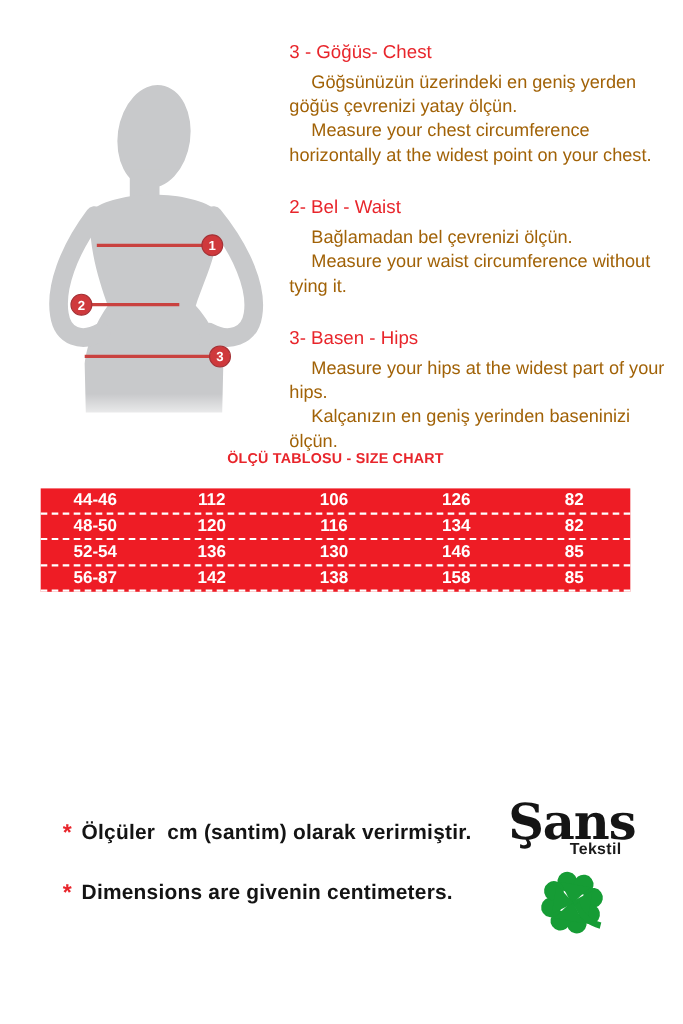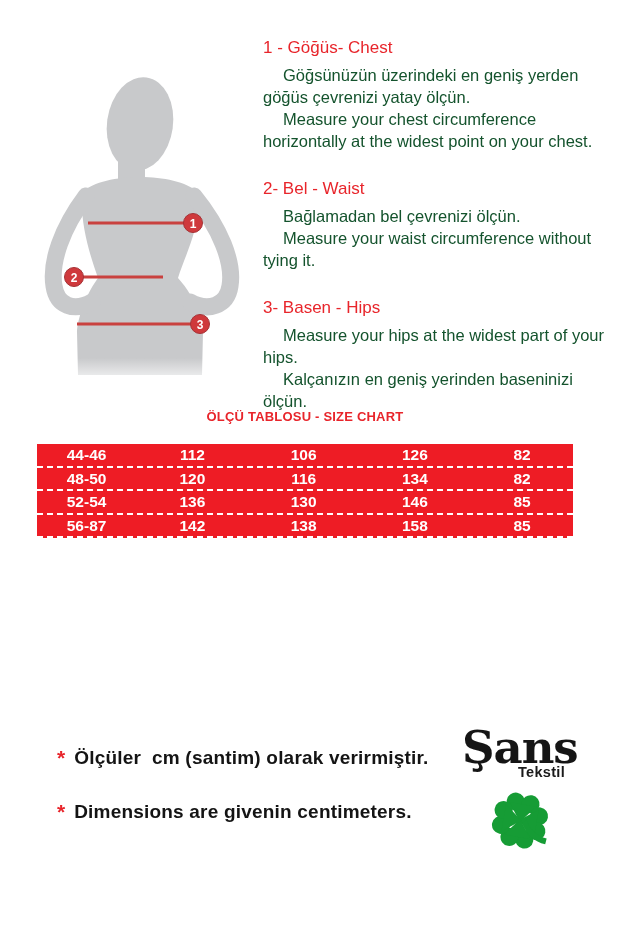--- a/index.html
+++ b/index.html
@@ -6,21 +6,21 @@
   .canvas{
     position:relative;width:621px;height:931px;background:#ffffff;
     font-family:"Liberation Sans",sans-serif;overflow:hidden;
   }
   
   .figure-wrap{position:absolute;left:38px;top:68px;width:202px;height:318px;}
   
   .instructions{position:absolute;left:263px;top:37px;width:353px;}
   .section{margin:0 0 26px 0;}
   .section-title{color:#e8252b;font-size:17px;line-height:22px;margin:0 0 5px 0;font-weight:400;}
-  .section p{margin:0;font-size:16.5px;line-height:22px;color:#14532d;text-indent:20px;}
+  .section p{margin:0;font-size:16.5px;line-height:22px;color:#a16207;text-indent:20px;}
   
   .chart-title{position:absolute;left:37px;top:409px;width:536px;text-align:center;
     color:#e8252b;font-weight:700;font-size:13px;letter-spacing:.2px;}
   
   .size-table{position:absolute;left:37px;top:444px;width:536px;background:#ee1c25;}
   .size-table .tr{display:grid;grid-template-columns:18.5% 21% 20.5% 21% 19%;
     align-items:center;height:23.5px;box-sizing:border-box;
     border-bottom:2px dashed #ffffff;}
   .size-table .tr.thead{height:25px;}
   .size-table .td{text-align:center;color:#ffffff;font-weight:700;font-size:15.5px;line-height:1;}
@@ -81,21 +81,21 @@
       </g>
       <g>
         <circle cx="162" cy="256" r="9.5" fill="#cf393c" stroke="#a53236" stroke-width="1"></circle>
         <text x="162" y="260.5" text-anchor="middle" font-size="12" font-weight="bold" fill="#ffffff" font-family="Liberation Sans, sans-serif">3</text>
       </g>
     </svg>
   </div>
 
   <div class="instructions">
     <div class="section">
-      <div class="section-title">1 - Göğüs- Chest</div>
+      <div class="section-title">3 - Göğüs- Chest</div>
       <p>Göğsünüzün üzerindeki en geniş yerden göğüs çevrenizi yatay ölçün.</p>
       <p>Measure your chest circumference horizontally at the widest point on your chest.</p>
     </div>
     <div class="section">
       <div class="section-title">2- Bel - Waist</div>
       <p>Bağlamadan bel çevrenizi ölçün.</p>
       <p>Measure your waist circumference without tying it.</p>
     </div>
     <div class="section">
       <div class="section-title">3- Basen - Hips</div>

